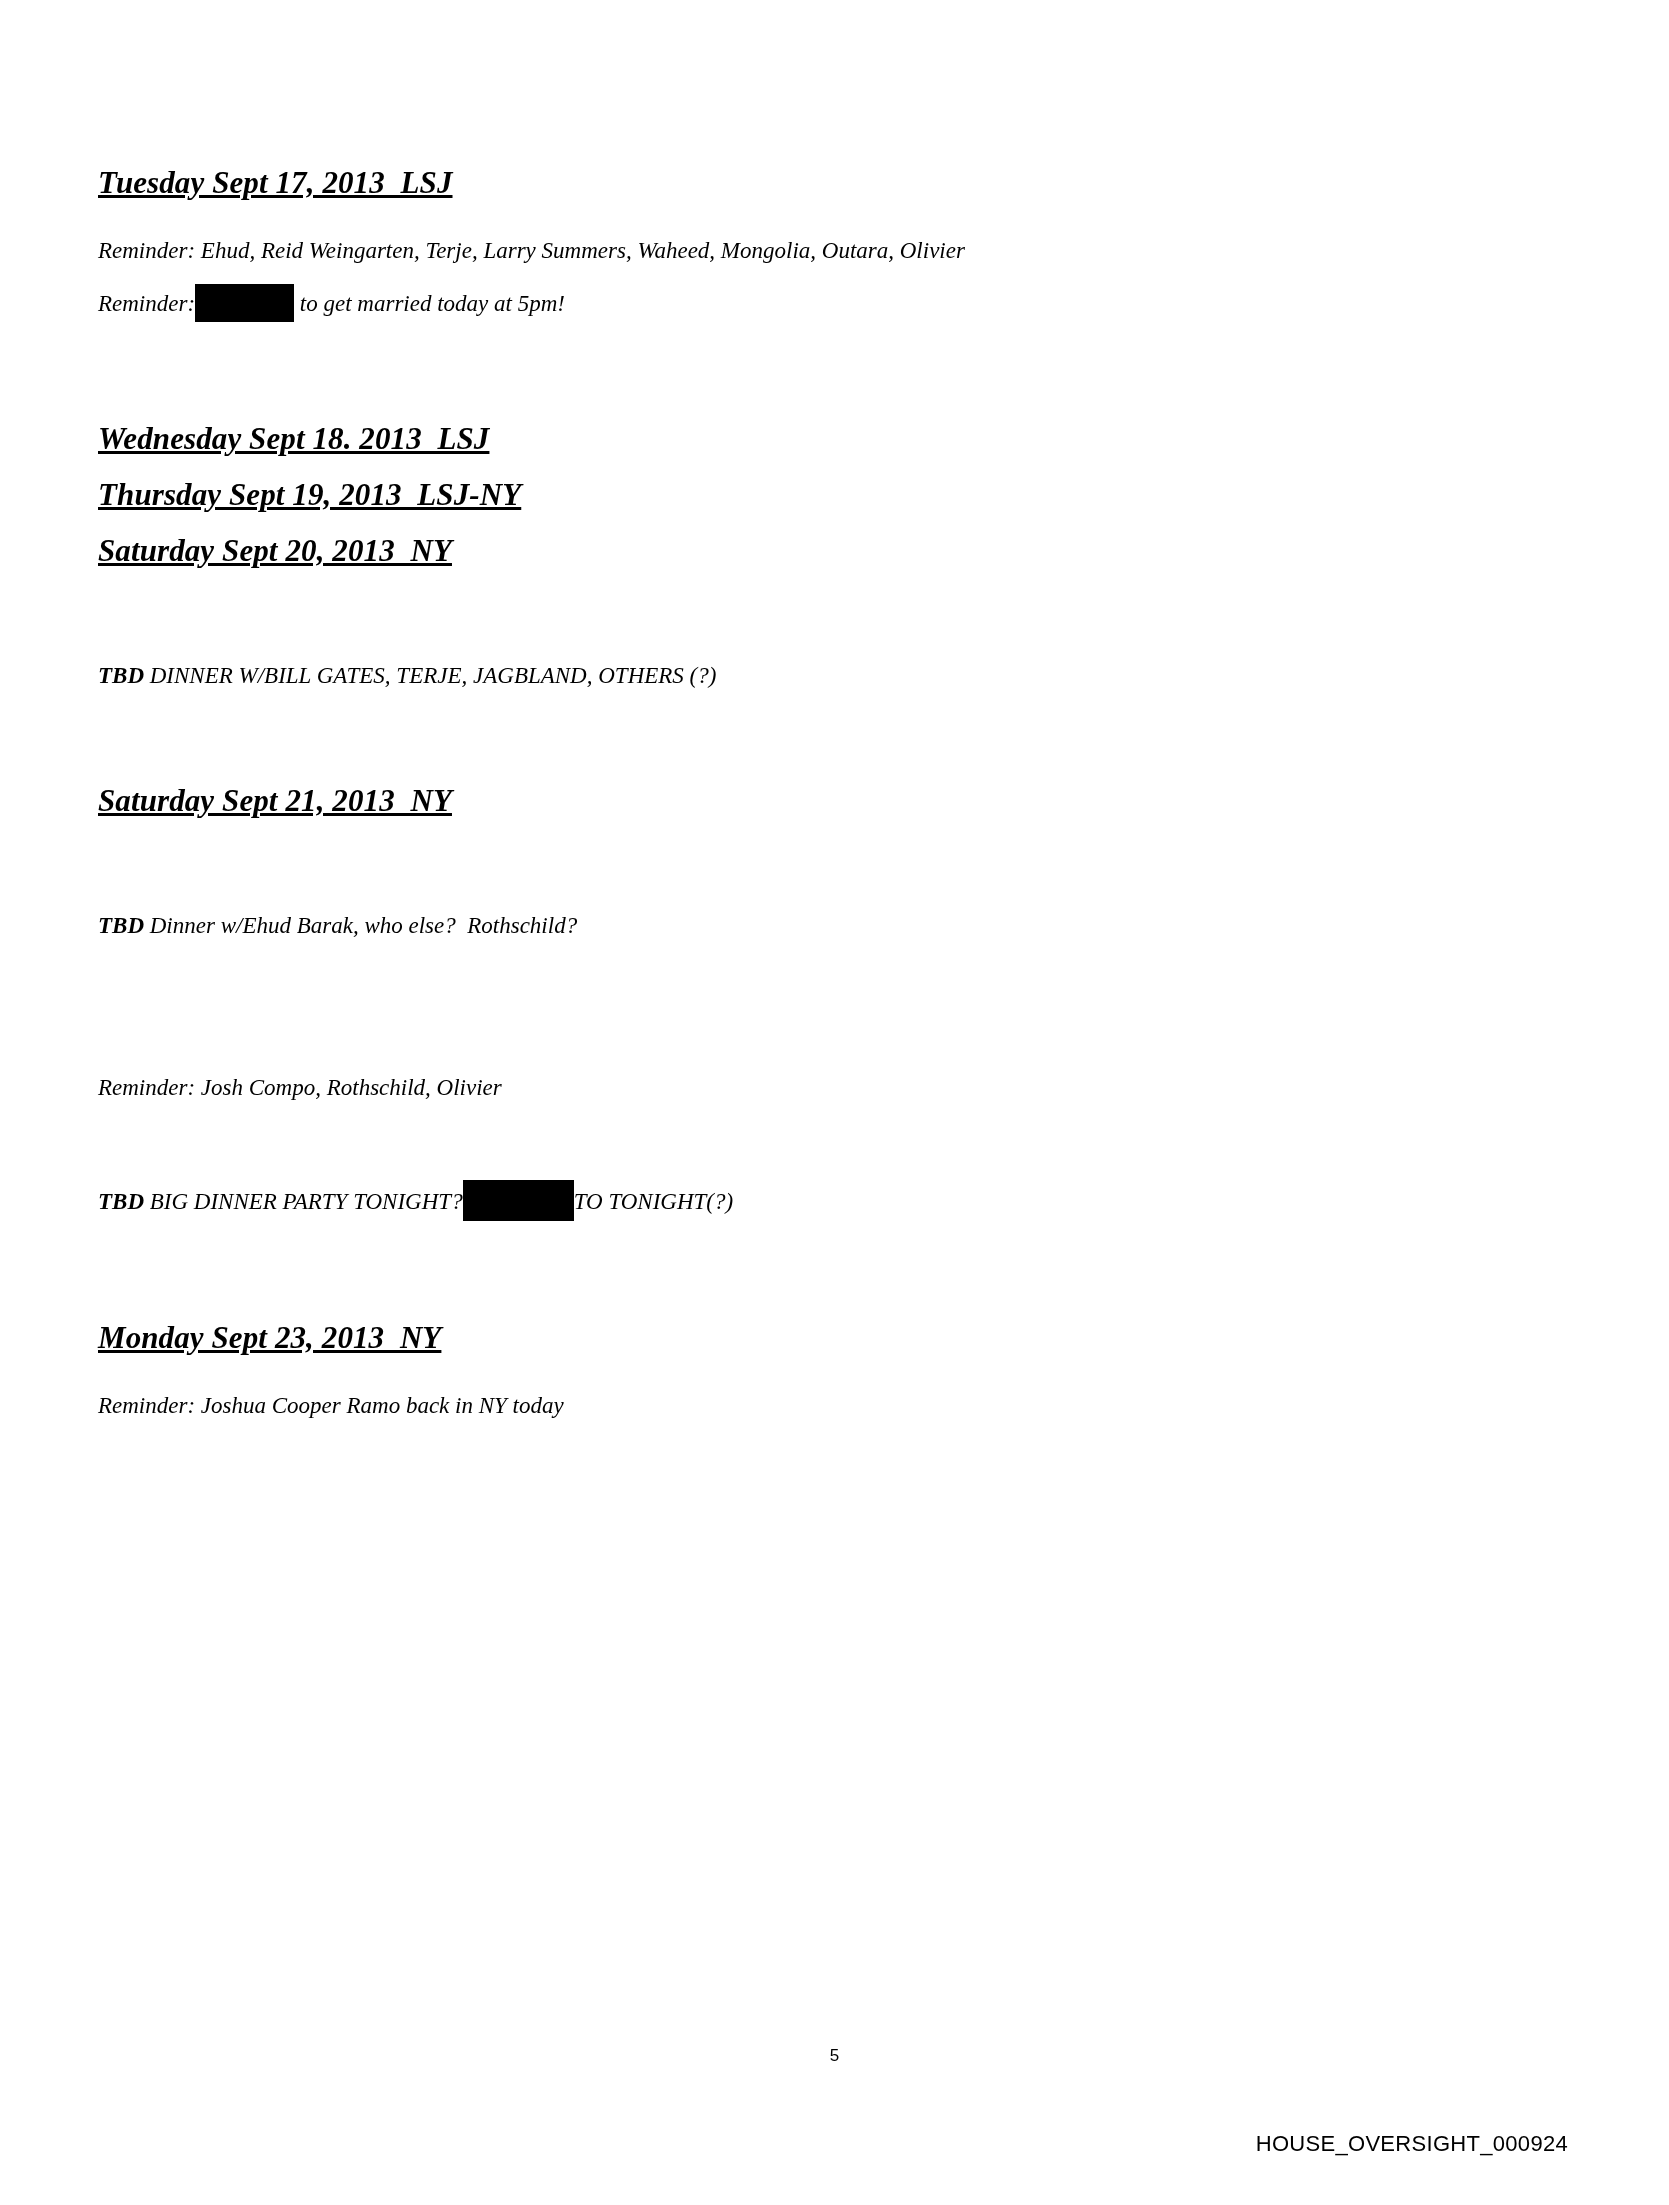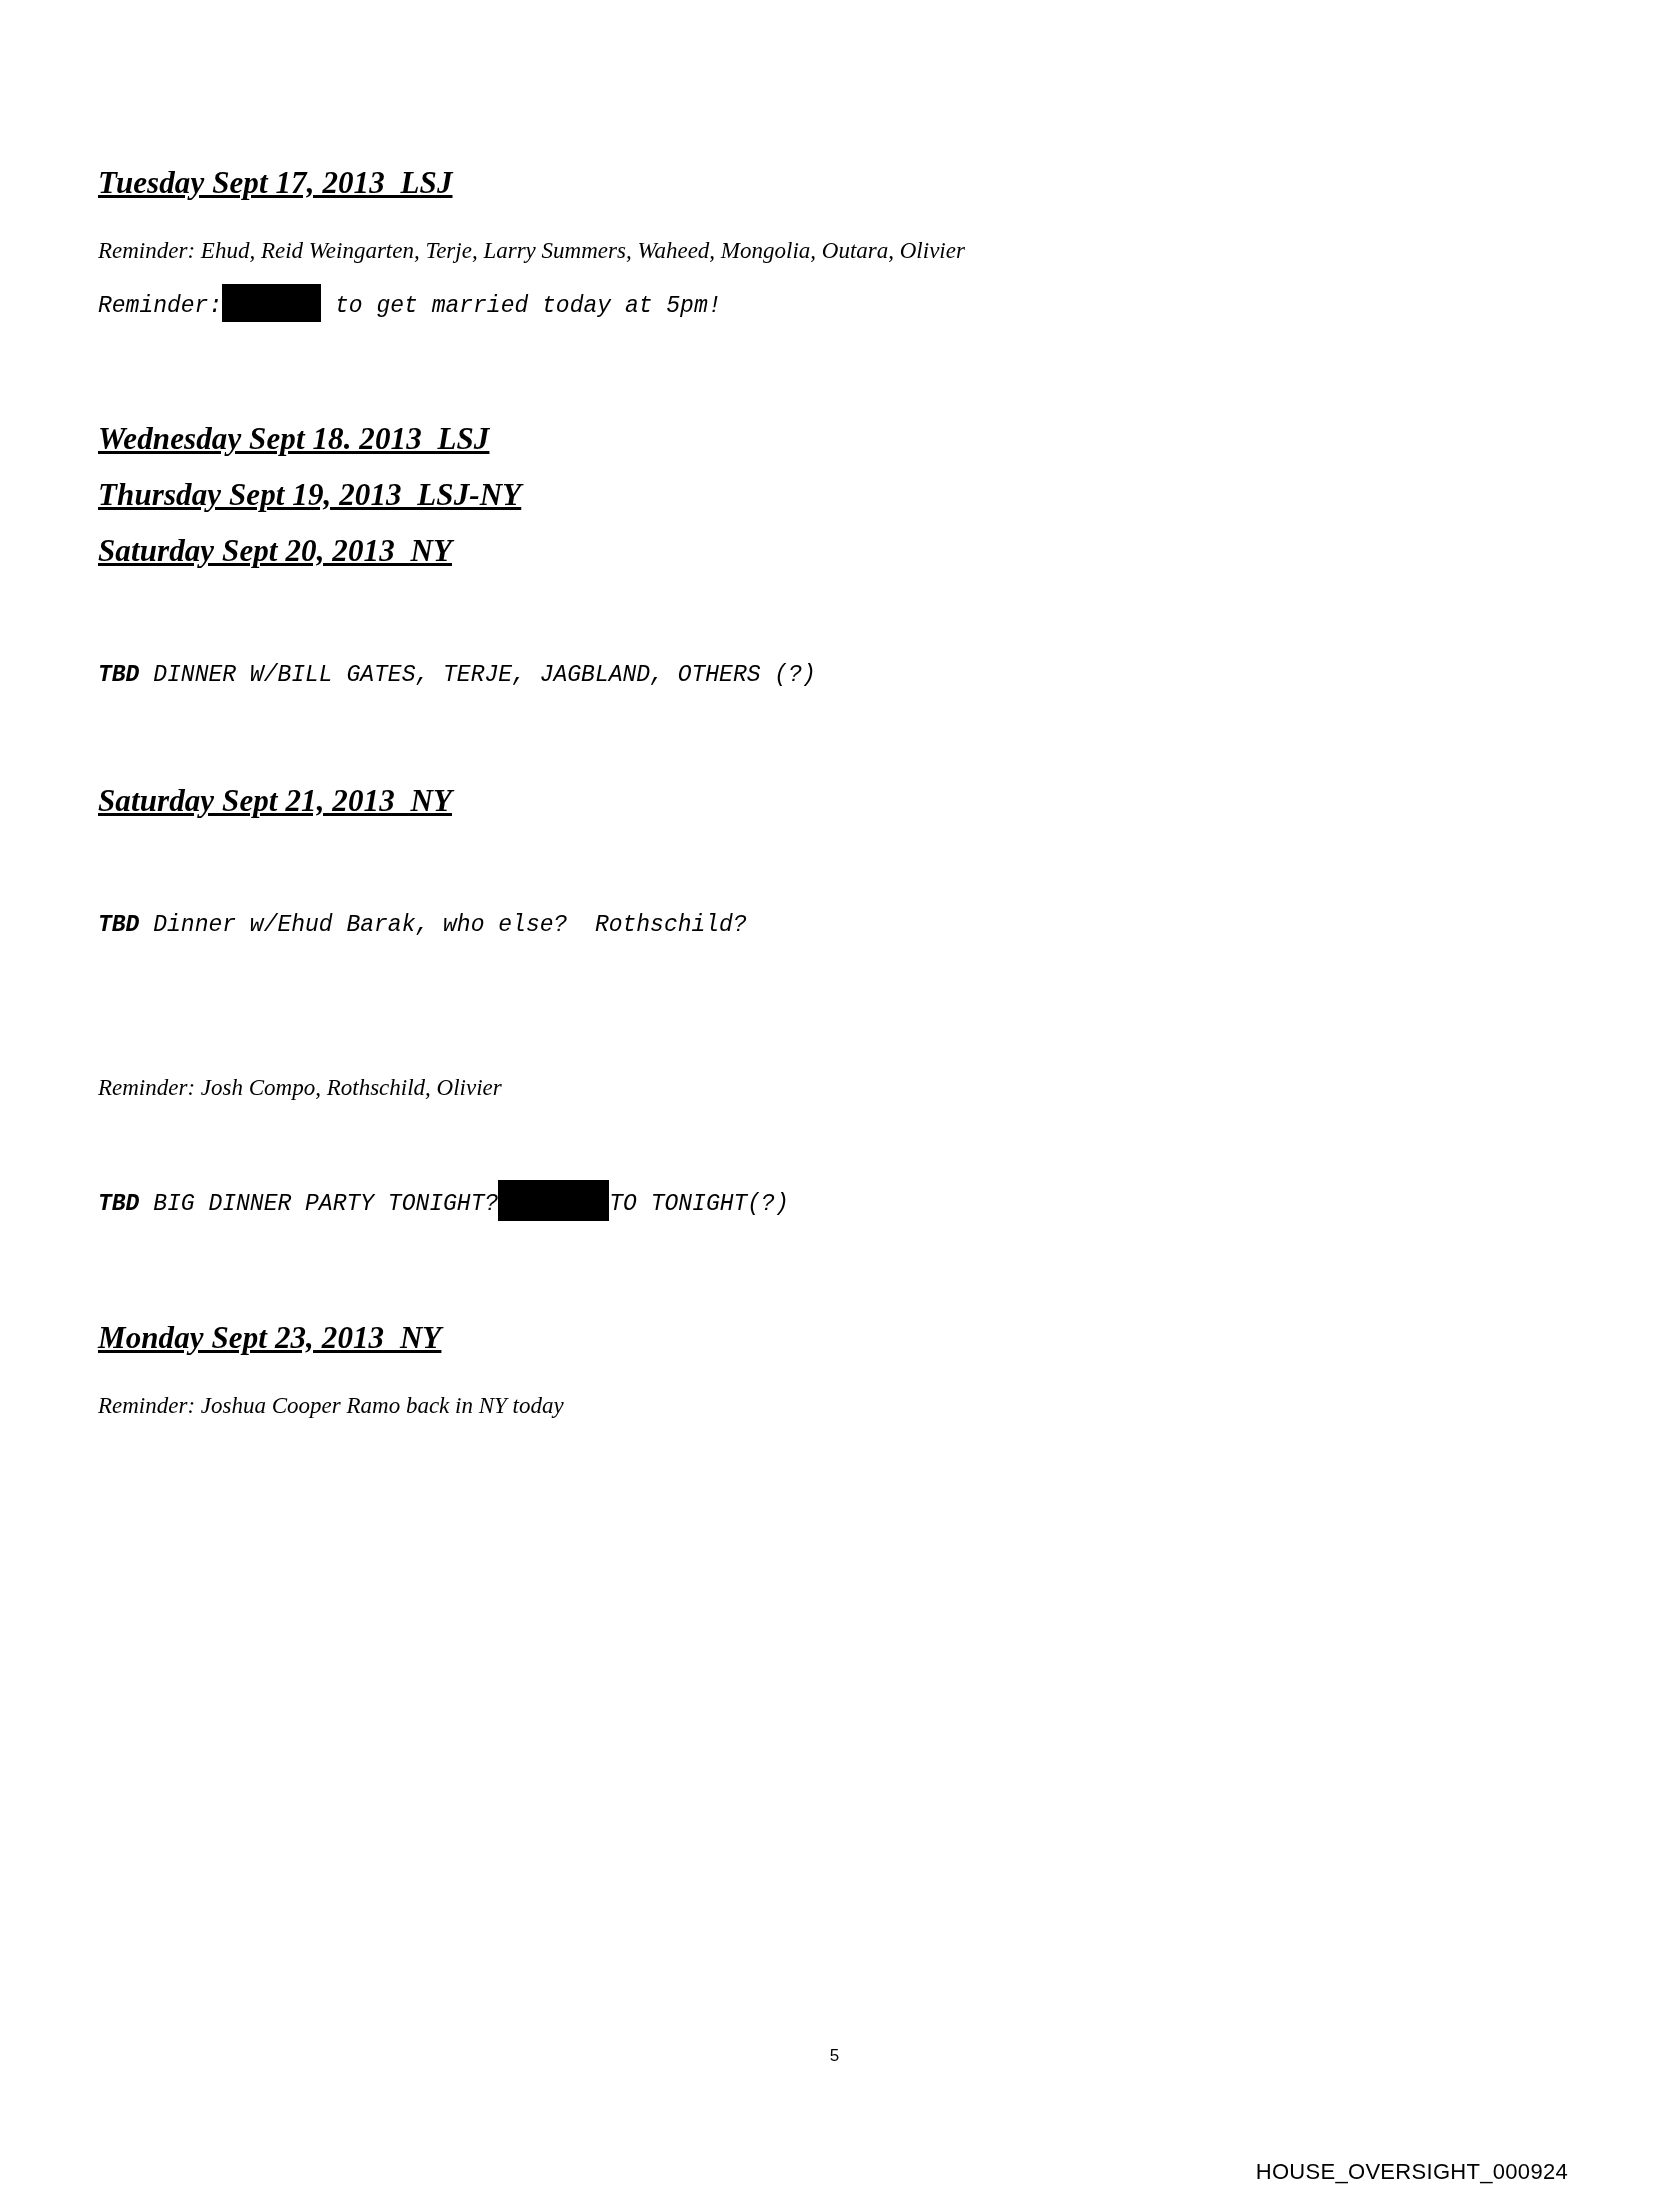--- a/index.html
+++ b/index.html
@@ -74,23 +74,22 @@
     color: #000;
   }
   .bates {
     position: absolute;
     right: 101px;
     top: 2131px;
     font-family: "Liberation Sans", sans-serif;
     font-size: 22px;
     letter-spacing: 0.3px;
     color: #000;
-    margin-top: 28px;
   }
-  .row { display: block; font-family: Liberation Mono, monospace; }
+  .row { display: block; }
 </style>
 </head>
 <body>
 
 <div class="page">
 
   <div class="content">
 
     <div class="line heading">Tuesday Sept 17, 2013  LSJ</div>
     <div class="gap-s"></div>

